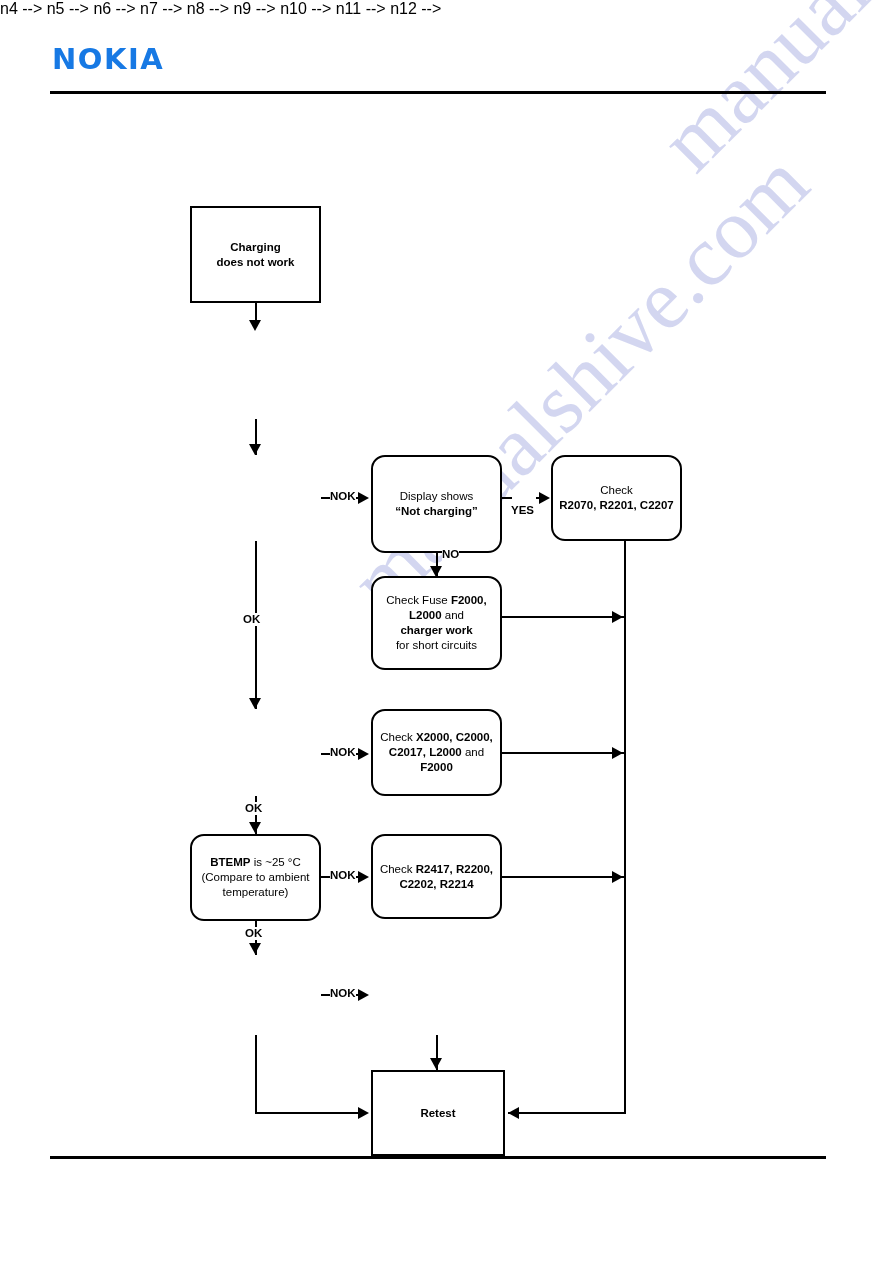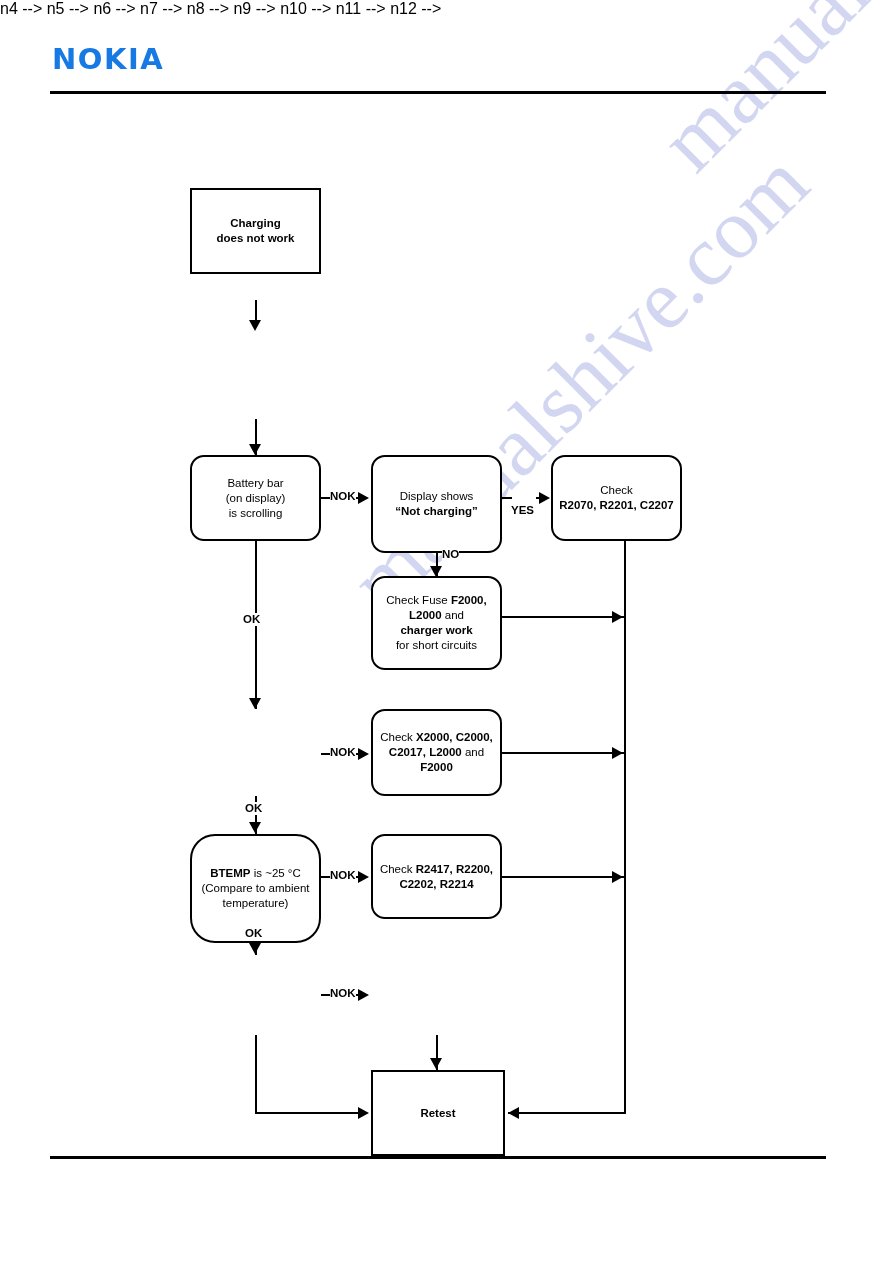--- a/index.html
+++ b/index.html
@@ -142,45 +142,38 @@
   
   <div class="watermark wm-1">manualshive.com</div>
   <div class="watermark wm-2">manualshive.com</div>
 
   
   <div class="logo">NOKIA</div>
   <div class="rule rule-top"></div>
   <div class="rule rule-bottom"></div>
 
   
-  <div class="node bold" style="left:190px; top:188px; width:131px; height:86px;">
+  <div class="node bold" style="left:190px; top:206px; width:131px; height:97px;">
     <div class="txt">
       <div>Charging</div>
       <div>does not work</div>
     </div>
   </div>
 
   
   <div class="ln v" style="left:255px; top:300px; height:26px;"></div>
   <div class="ah down" style="left:249px; top:320px;"></div>
 
   
 
   
   <div class="ln v" style="left:255px; top:419px; height:36px;"></div>
   <div class="ah down" style="left:249px; top:444px;"></div>
 
   
-  <div class="node rounded" style="left:190px; top:455px; width:131px; height:86px;">
-    <div class="txt">
-      <div>Battery bar</div>
-      <div>(on display)</div>
-      <div>is scrolling</div>
-    </div>
-  </div>
 
    n4 --&gt;
   <div class="ln h" style="left:321px; top:497px; width:12px;"></div>
   <div class="elabel" style="left:330px; top:490px;">NOK</div>
   <div class="ln h" style="left:355px; top:497px; width:10px;"></div>
   <div class="ah right" style="left:358px; top:492px;"></div>
 
   
   <div class="node rounded" style="left:371px; top:455px; width:131px; height:98px;">
     <div class="txt">
@@ -239,21 +232,21 @@
       <div><b>F2000</b></div>
     </div>
   </div>
 
    n9 --&gt;
   <div class="ln v" style="left:255px; top:796px; height:38px;"></div>
   <div class="elabel" style="left:245px; top:802px;">OK</div>
   <div class="ah down" style="left:249px; top:822px;"></div>
 
   
-  <div class="node rounded" style="left:190px; top:834px; width:131px; height:109px;border-radius:25px;">
+  <div class="node rounded" style="left:190px; top:834px; width:131px; height:87px;">
     <div class="txt">
       <div><b>BTEMP</b><span> is ~25 °C</span></div>
       <div>(Compare to ambient</div>
       <div>temperature)</div>
     </div>
   </div>
 
    n10 --&gt;
   <div class="ln h" style="left:321px; top:876px; width:12px;"></div>
   <div class="elabel" style="left:330px; top:869px;">NOK</div>

